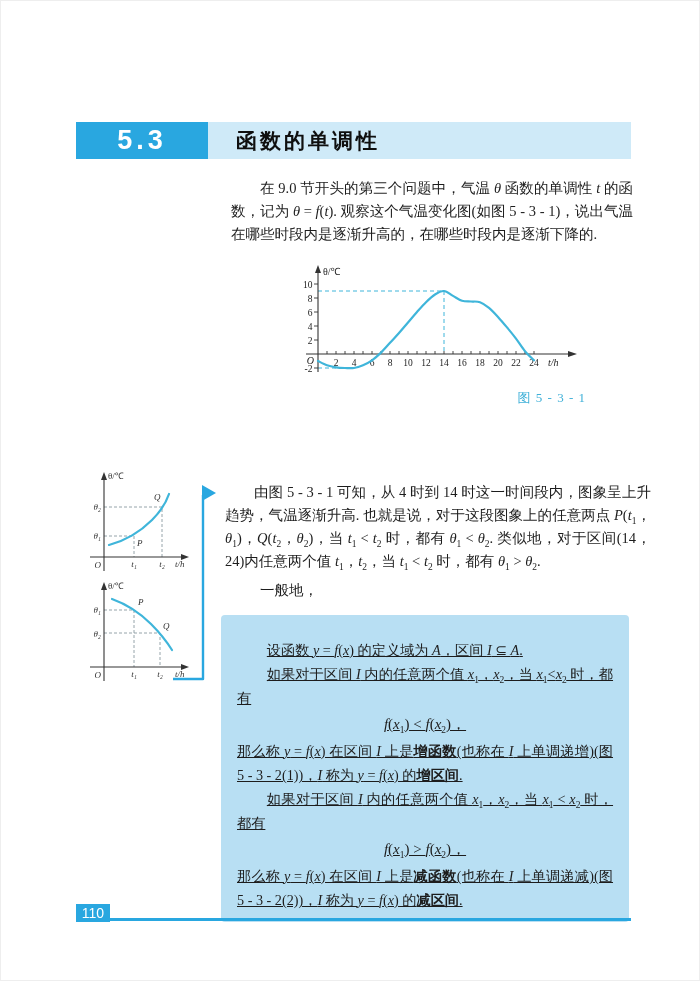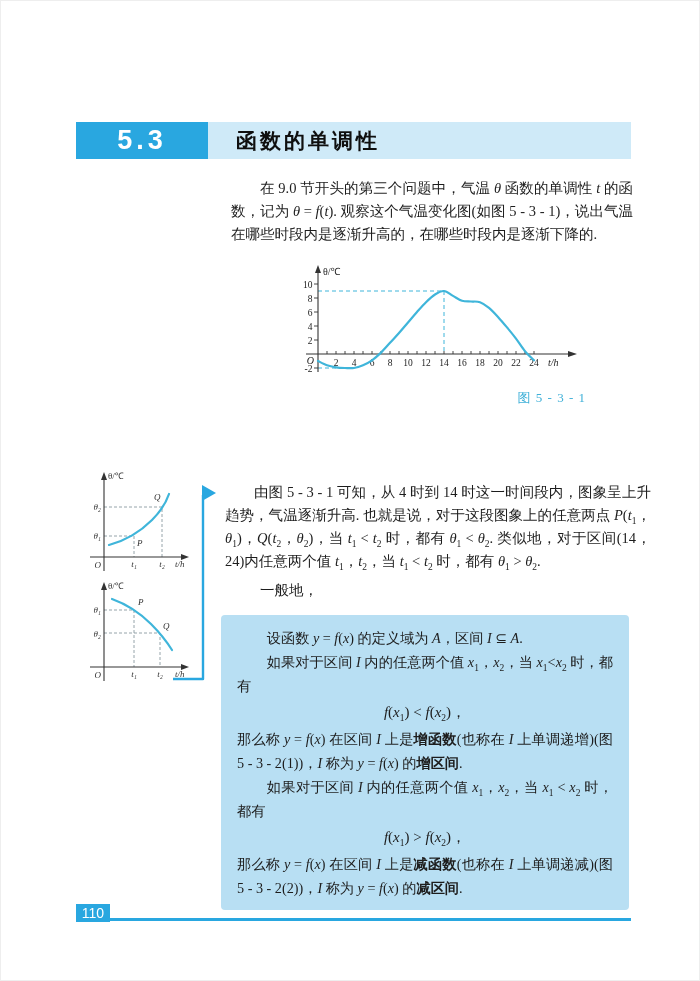--- a/index.html
+++ b/index.html
@@ -19,21 +19,21 @@
   .intro{position:absolute;left:230px;top:176px;width:402px;text-indent:2em;}
   .question{position:absolute;left:230px;top:422px;width:402px;text-indent:1.7em;}
   .bullet{color:var(--accent,#29a7e0);font-size:12px;margin-right:7px;vertical-align:1px;}
   .para2{position:absolute;left:224px;top:480px;width:426px;text-indent:2em;}
   .para3{position:absolute;left:230px;top:578px;width:426px;text-indent:2em;}
   .it{font-style:italic;}
   .bd{font-weight:bold;}
   sub{font-size:9.5px;font-style:normal;line-height:0;}
   
   .defbox{position:absolute;left:220px;top:614px;width:408px;min-height:276px;
-          background:var(--box_bg,#b8dff3);border-radius:4px;padding:11px 16px 10px;box-sizing:border-box;}
+          background:var(--box_bg,#b8dff3);border-radius:4px;padding:23px 16px 10px;box-sizing:border-box;text-decoration:underline;}
   .defbox .body{font-size:14.2px;line-height:24px;}
   .ind{text-indent:2.1em;}
   .formula{text-align:center;font-size:15px;line-height:21px;margin:4px 0 4px;}
   
   .mainchart{position:absolute;left:293px;top:258px;}
   .chart-caption{position:absolute;left:293px;top:388px;width:292px;text-align:right;
                  color:var(--caption,#3fb0d8);font-size:13px;letter-spacing:1px;}
   .axis line{stroke:#333;stroke-width:1.1;}
   .axis polygon{fill:#333;}
   .tick line{stroke:#333;stroke-width:0.9;}

